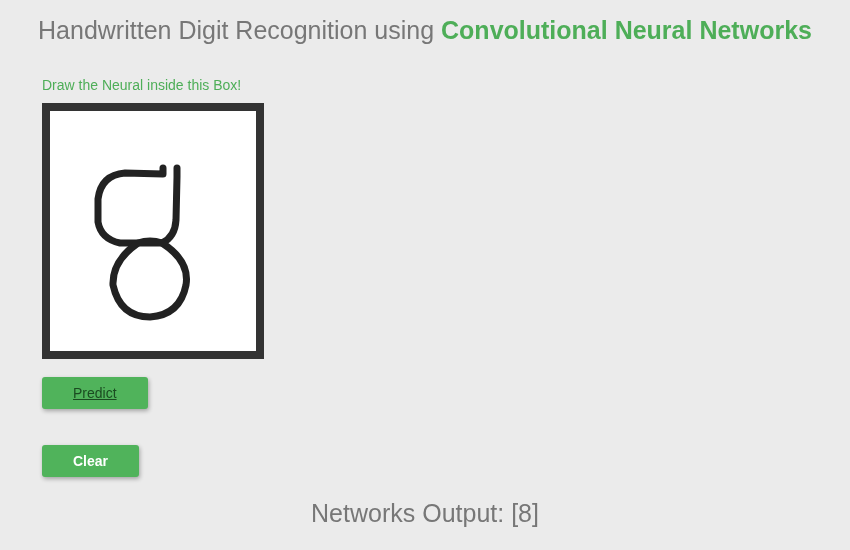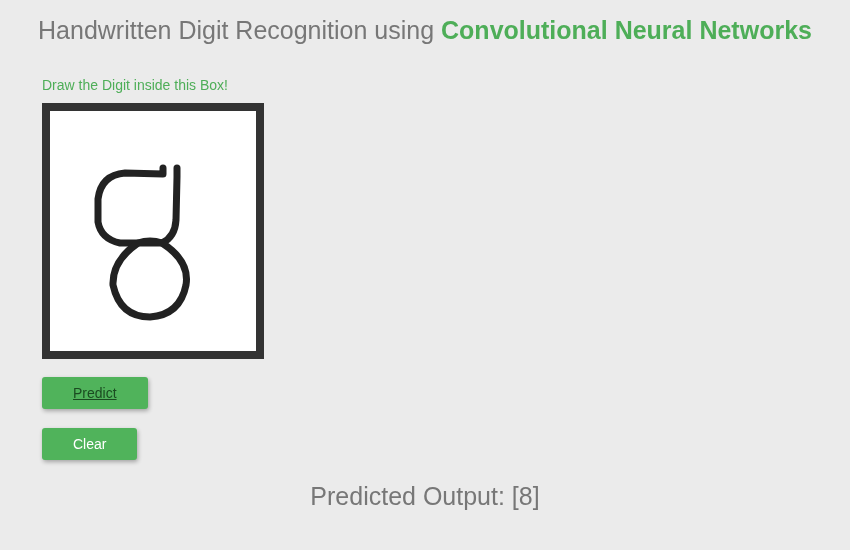--- a/index.html
+++ b/index.html
@@ -59,53 +59,54 @@
       border-radius: 3px;
       cursor: pointer;
       box-shadow: 1px 2px 4px rgba(0,0,0,0.3);
     }
     .btn-predict {
       margin-top: 18px;
       text-decoration: underline;
       color: #1b4b21;
     }
     .btn-clear {
-      margin-top: 19px;
+      margin-top: 36px;
       display: block;
       width: fit-content;
+      font-weight: bold;
     }
     .output {
       text-align: center;
       font-size: 25px;
       font-weight: 300;
       color: #777777;
       margin-top: 22px;
     }
   </style>
 </head>
 <body>
 
 
 
 <div class="header">
   <h1 class="header-title">
     <span>Handwritten Digit Recognition using </span><span class="header-highlight">Convolutional Neural Networks</span>
   </h1>
 </div>
 
-<div class="instruction">Draw the Digit inside this Box!</div>
+<div class="instruction">Draw the Neural inside this Box!</div>
 
 <div class="canvas-box">
   <svg viewBox="0 0 206 240">
     <path d="M 113 57 L 113 63 L 75 62 Q 51 64 48 88 L 48 111 Q 51 128 70 132 L 112 132 Q 125 126 126 109 L 127 66 L 127 57" stroke="#222" stroke-width="7" fill="none" stroke-linecap="round" stroke-linejoin="round"></path>
     <path d="M 112 132 Q 140 150 136 174 Q 130 204 100 206 Q 70 206 63 174 Q 62 150 88 132 Q 100 128 112 132" stroke="#222" stroke-width="7" fill="none" stroke-linecap="round" stroke-linejoin="round"></path>
   </svg>
 </div>
 
 <button class="btn btn-predict">Predict</button>
 <button class="btn btn-clear">Clear</button>
 
 <div class="output">
-  <span>Predicted Output: </span><span>[8]</span>
+  <span>Networks Output: </span><span>[8]</span>
 </div>
 
 
 
 
 </body></html>

